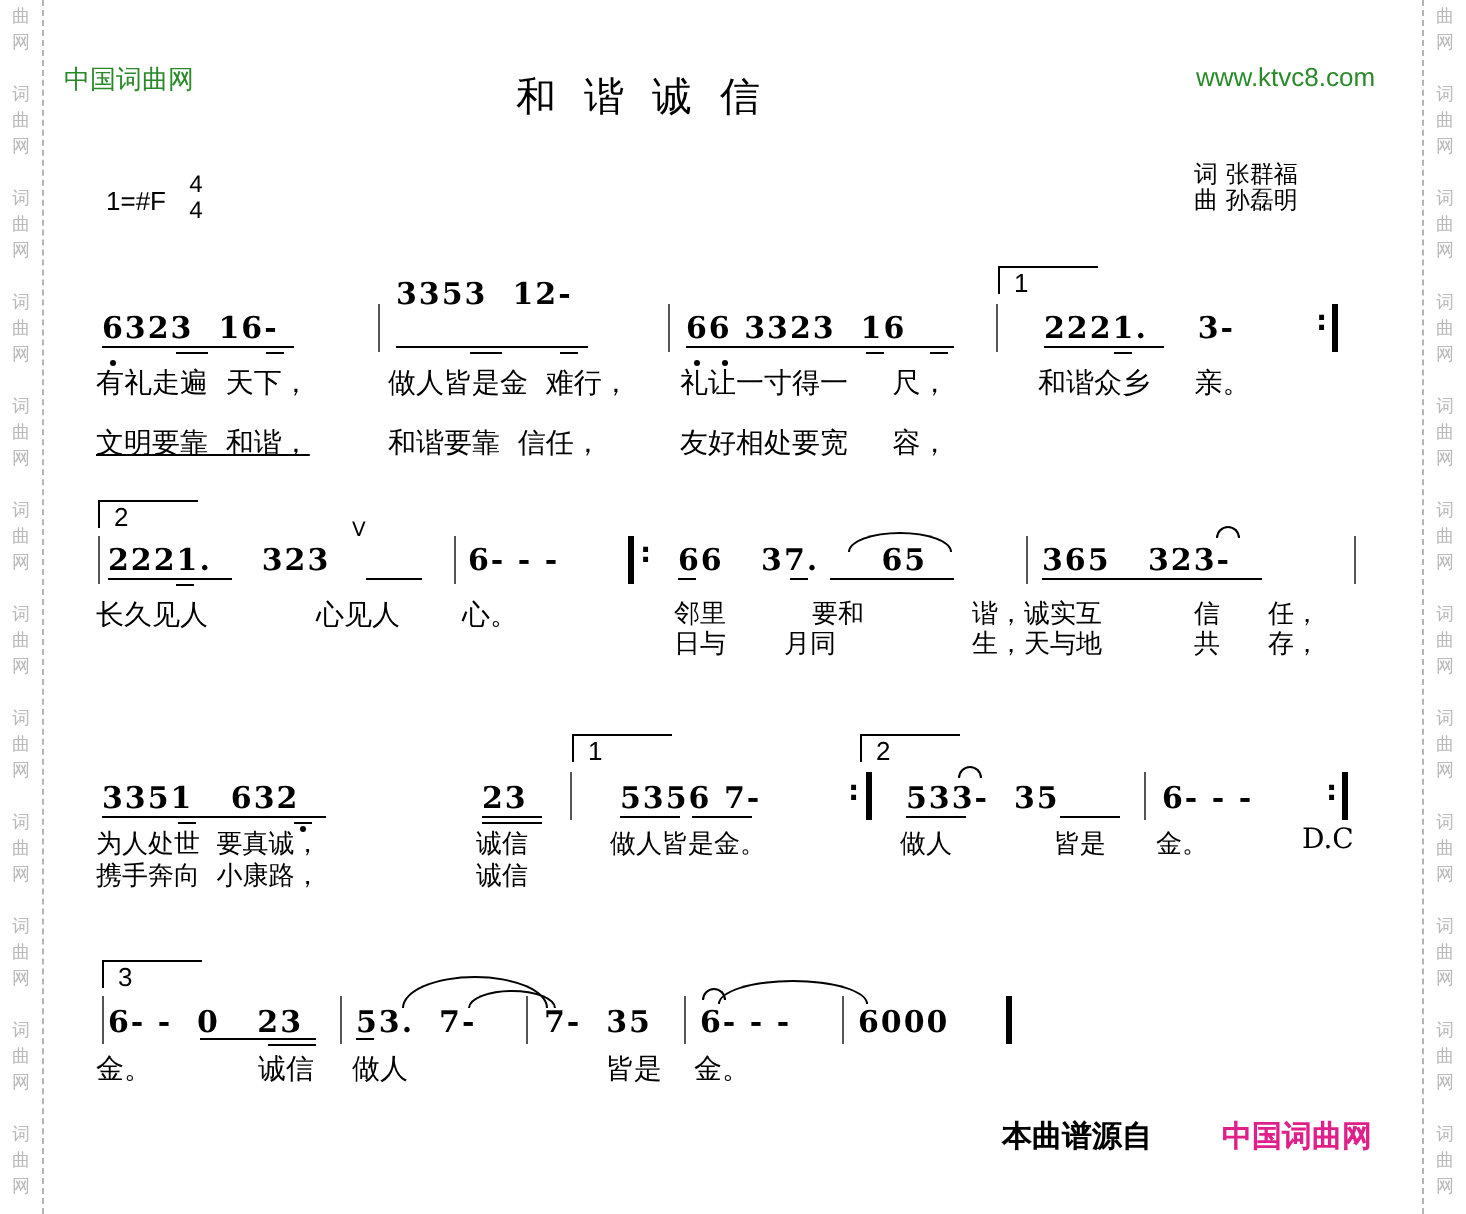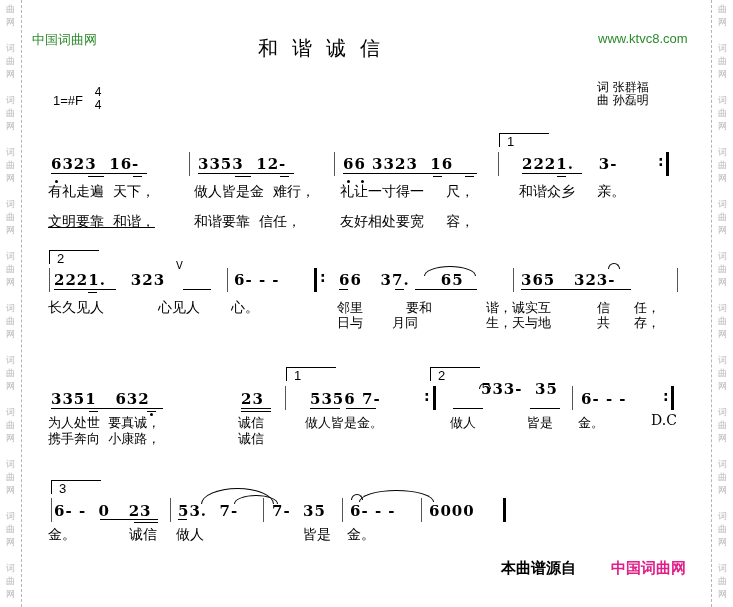--- a/index.html
+++ b/index.html
@@ -179,21 +179,21 @@
 </div>
 
 <div>
   <div class="notes" style="left:51px; top:155px;">6323  16-</div>
   <div class="uline" style="left:51px; top:173px; width:96px;"></div>
   <div class="uline" style="left:88px; top:176px; width:16px;"></div>
   <div class="uline" style="left:133px; top:176px; width:9px;"></div>
   <div class="dot" style="left:55px; top:180px;"></div>
   <div class="bar" style="left:189px; top:152px; height:24px;"></div>
 
-  <div class="notes" style="left:198px; top:155px;">3353  12-</div>
+  <div class="notes" style="left:198px; top:138px;">3353  12-</div>
   <div class="uline" style="left:198px; top:173px; width:96px;"></div>
   <div class="uline" style="left:235px; top:176px; width:16px;"></div>
   <div class="uline" style="left:280px; top:176px; width:9px;"></div>
   <div class="bar" style="left:334px; top:152px; height:24px;"></div>
 
   <div class="notes" style="left:343px; top:155px;">66 3323  16</div>
   <div class="uline" style="left:343px; top:173px; width:134px;"></div>
   <div class="uline" style="left:433px; top:176px; width:9px;"></div>
   <div class="uline" style="left:465px; top:176px; width:9px;"></div>
   <div class="dot" style="left:347px; top:180px;"></div>
@@ -281,21 +281,21 @@
     </div>
   <div class="notes" style="left:310px; top:390px;">5356 7-</div>
   <div class="uline" style="left:310px; top:408px; width:30px;"></div>
   <div class="uline" style="left:346px; top:408px; width:30px;"></div>
   <div class="repeat-dots" style="left:424px; top:388px;">:</div>
   <div class="thick" style="left:433px; top:386px; height:24px;"></div>
 
   <div class="volta" style="left:430px; top:367px; width:50px;">
       <span>2</span>
     </div>
-  <div class="notes" style="left:453px; top:380px;margin-left:28px;">533-  35</div>
+  <div class="notes" style="left:453px; top:390px;">533-  35</div>
   <div class="tie" style="left:479px; top:383px; width:12px; height:6px;"></div>
   <div class="uline" style="left:453px; top:408px; width:30px;"></div>
   <div class="uline" style="left:530px; top:408px; width:30px;"></div>
   <div class="bar" style="left:572px; top:386px; height:24px;"></div>
 
   <div class="notes" style="left:581px; top:390px;">6- - -</div>
   <div class="repeat-dots" style="left:663px; top:388px;">:</div>
   <div class="thick" style="left:671px; top:386px; height:24px;"></div>
   <div class="dc" style="left:651px; top:412px;">D.C</div>
 

